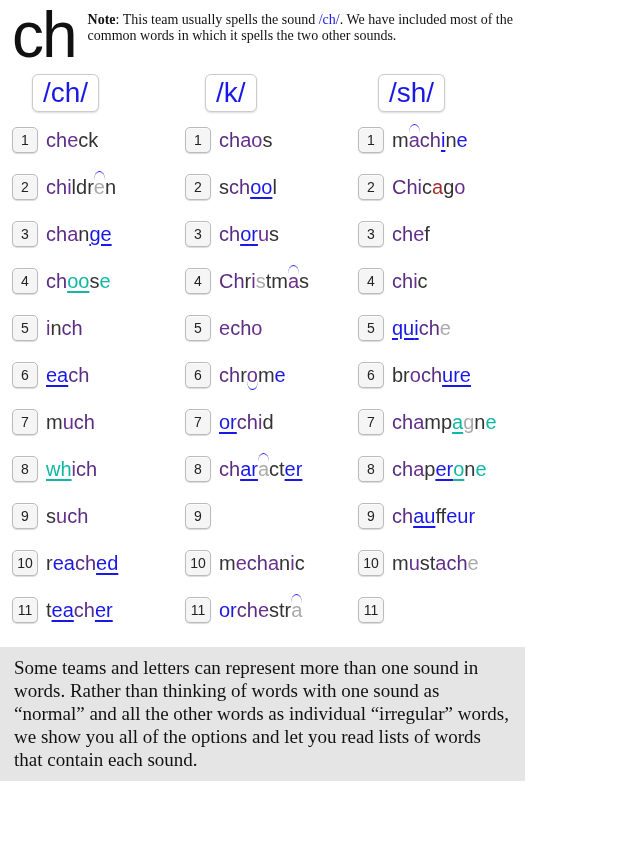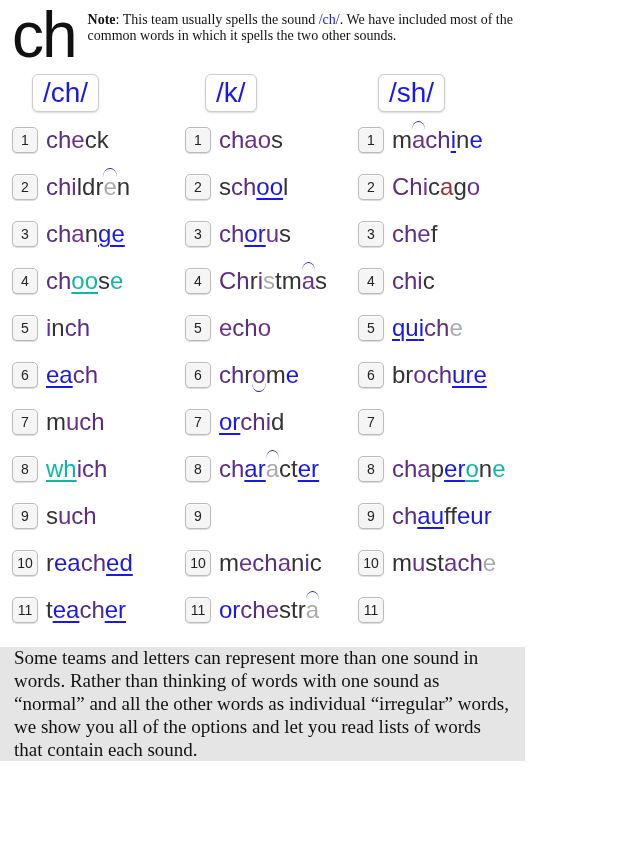--- a/index.html
+++ b/index.html
@@ -74,29 +74,29 @@
     border: 1px solid #bbb;
     border-radius: 5px;
     font-size: 14px;
     font-family: Arial, Helvetica, sans-serif;
     color: #222;
     margin-right: 8px;
     padding: 0 3px;
     box-shadow: inset 0 1px 1px rgba(255,255,255,0.8), 0 1px 1px rgba(0,0,0,0.15);
   }
   .word {
-    font-size: 24px;
+    font-size: 20px;
     font-family: Arial, Helvetica, sans-serif;
     white-space: nowrap;
     line-height: 1;
   }
   .word .s { display: inline; }
   .footer-box {
     background: #e5e5e5;
-    padding: 0 14px;
+    padding: 10px 14px;
     font-size: 19px;
     line-height: 1.2;
     color: #111;
     margin: 8px -12px 0 -12px;
     font-family: Georgia, 'Times New Roman', serif;
   }
   
   .c-n { color: #5a2c82; }  
   .c-p { color: #6a2f8f; }  
   .c-d { color: #333; }     
@@ -224,20 +224,21 @@
           <span class="num-badge">4</span>
           <span class="word"><span class="s c-n">ch</span><span class="s c-p">i</span><span class="s c-d">c</span></span>
         </div><div class="row">
           <span class="num-badge">5</span>
           <span class="word"><span class="s c-b ul">qu</span><span class="s c-b ul">i</span><span class="s c-n">ch</span><span class="s c-g">e</span></span>
         </div><div class="row">
           <span class="num-badge">6</span>
           <span class="word"><span class="s c-d">br</span><span class="s c-p">o</span><span class="s c-n">ch</span><span class="s c-b ul">ure</span></span>
         </div><div class="row">
           <span class="num-badge">7</span>
+          <span class="word"><span class="s c-n">ch</span><span class="s c-p">a</span><span class="s c-d">mp</span><span class="s c-t ult">a</span><span class="s c-g">g</span><span class="s c-d">n</span><span class="s c-t">e</span></span>
         </div><div class="row">
           <span class="num-badge">8</span>
           <span class="word"><span class="s c-n">ch</span><span class="s c-p">a</span><span class="s c-d">p</span><span class="s c-b ul">er</span><span class="s c-t ult">o</span><span class="s c-d">n</span><span class="s c-t">e</span></span>
         </div><div class="row">
           <span class="num-badge">9</span>
           <span class="word"><span class="s c-n">ch</span><span class="s c-b ul">au</span><span class="s c-d">ff</span><span class="s c-b">eur</span></span>
         </div><div class="row">
           <span class="num-badge">10</span>
           <span class="word"><span class="s c-d">m</span><span class="s c-p">u</span><span class="s c-d">st</span><span class="s c-p">a</span><span class="s c-n">ch</span><span class="s c-g">e</span></span>
         </div><div class="row">

